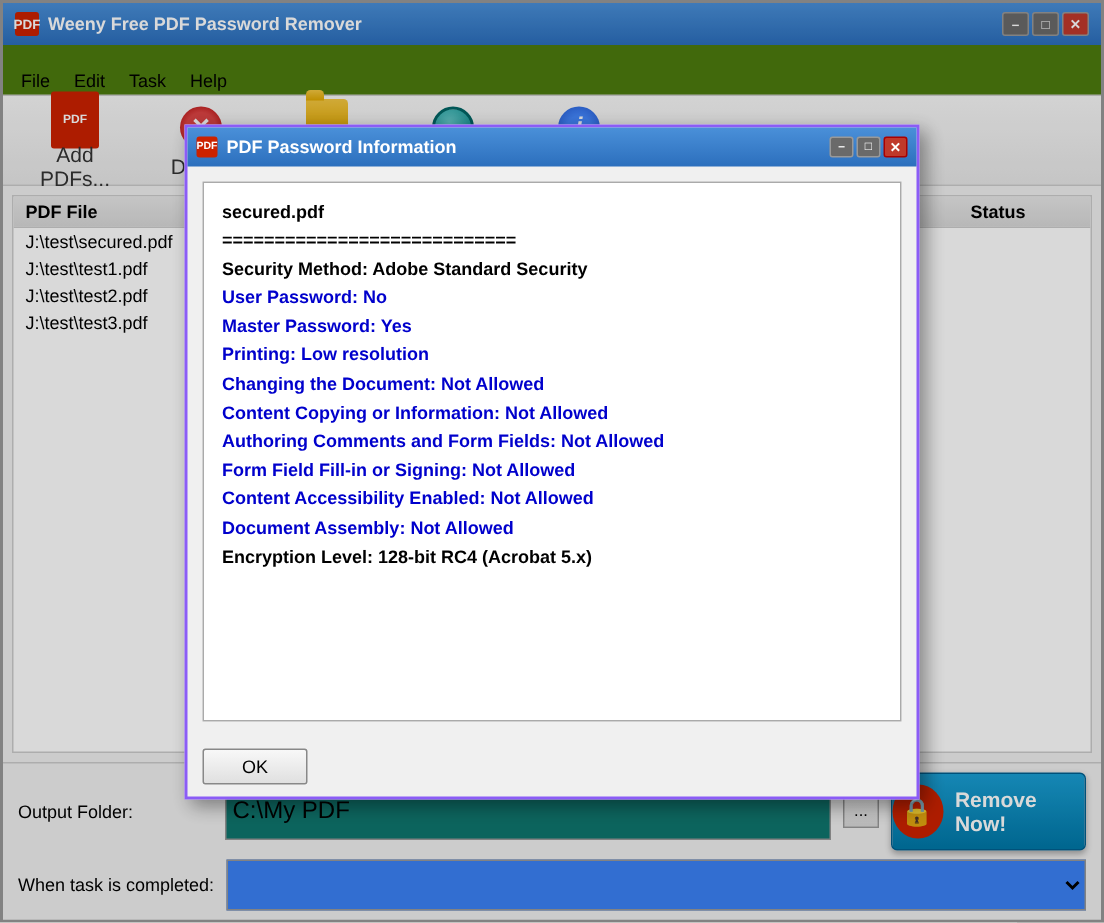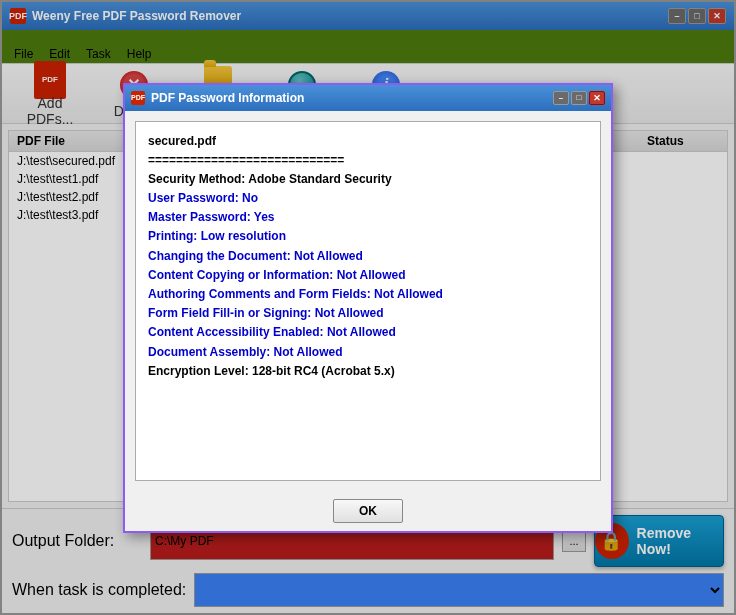--- a/index.html
+++ b/index.html
@@ -187,31 +187,31 @@
       display: flex;
       flex-direction: column;
       gap: 6px;
     }
     .bottom-row {
       display: flex;
       align-items: center;
       gap: 8px;
     }
     .bottom-label {
-      font-size: 16px;
+      font-size: 12px;
       color: #000;
       min-width: 130px;
     }
     .output-input {
       flex: 1;
       height: 22px;
       border: 1px solid #999;
       padding: 18px 4px;
-      font-size: 12px;
-      background: #b91c1c;
+      font-size: 16px;
+      background: #0f766e;
     }
     .browse-btn {
       width: 24px;
       height: 22px;
       background: linear-gradient(to bottom, #f8f8f8, #d8d8d8);
       border: 1px solid #999;
       cursor: pointer;
       font-size: 11px;
       display: flex;
       align-items: center;
@@ -342,22 +342,21 @@
       overflow-y: auto;
     }
     .modal-text-line {
       line-height: 1.6;
     }
     .modal-text-line.blue { color: #0000cc; }
     .modal-text-line.black { color: #000000; }
     .modal-footer {
       padding: 8px 10px;
       display: flex;
-      justify-content: center;
-      font-weight: bold;
+      justify-content: flex-start;
     }
     .ok-btn {
       width: 70px;
       height: 24px;
       background: linear-gradient(to bottom, #f8f8f8, #e0e0e0);
       border: 1px solid #888;
       cursor: pointer;
       font-size: 12px;
       display: flex;
       align-items: center;

